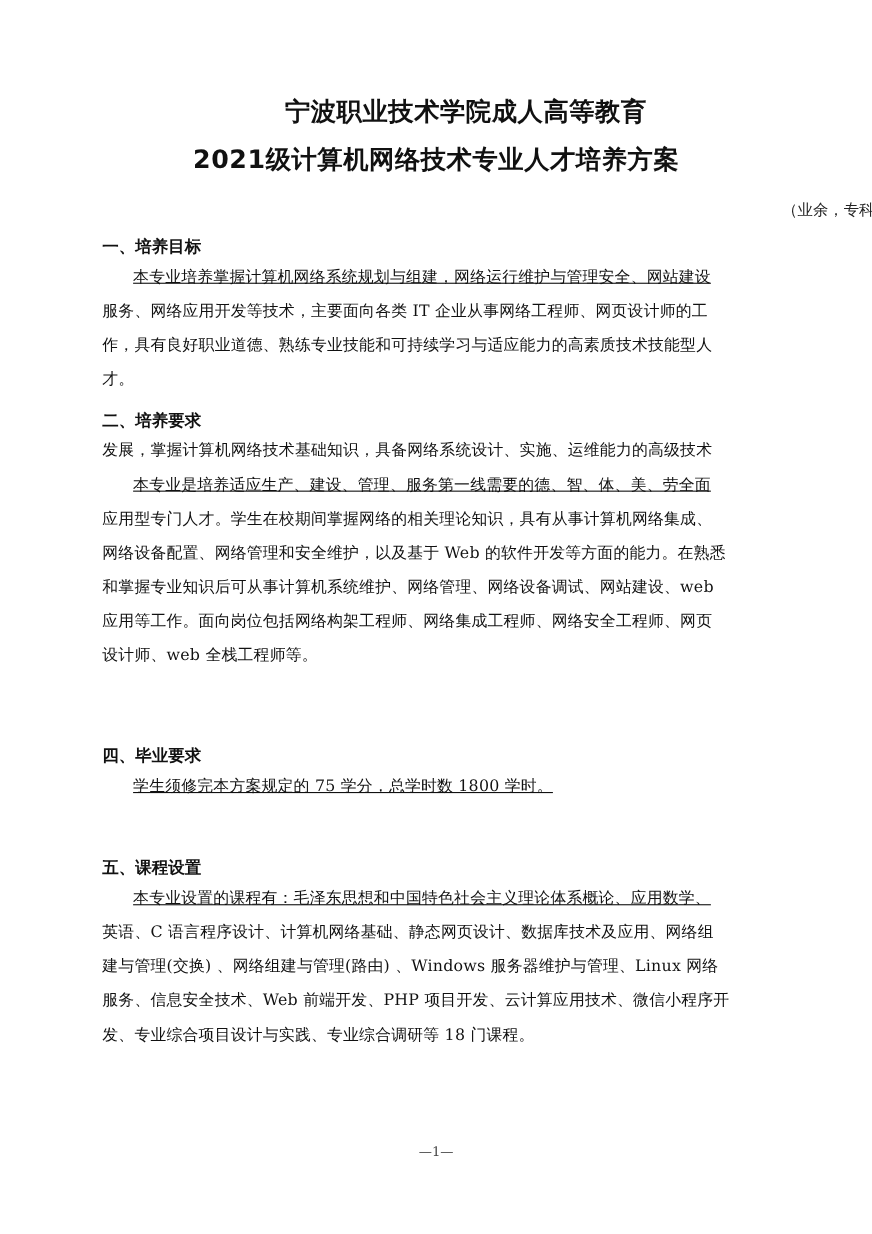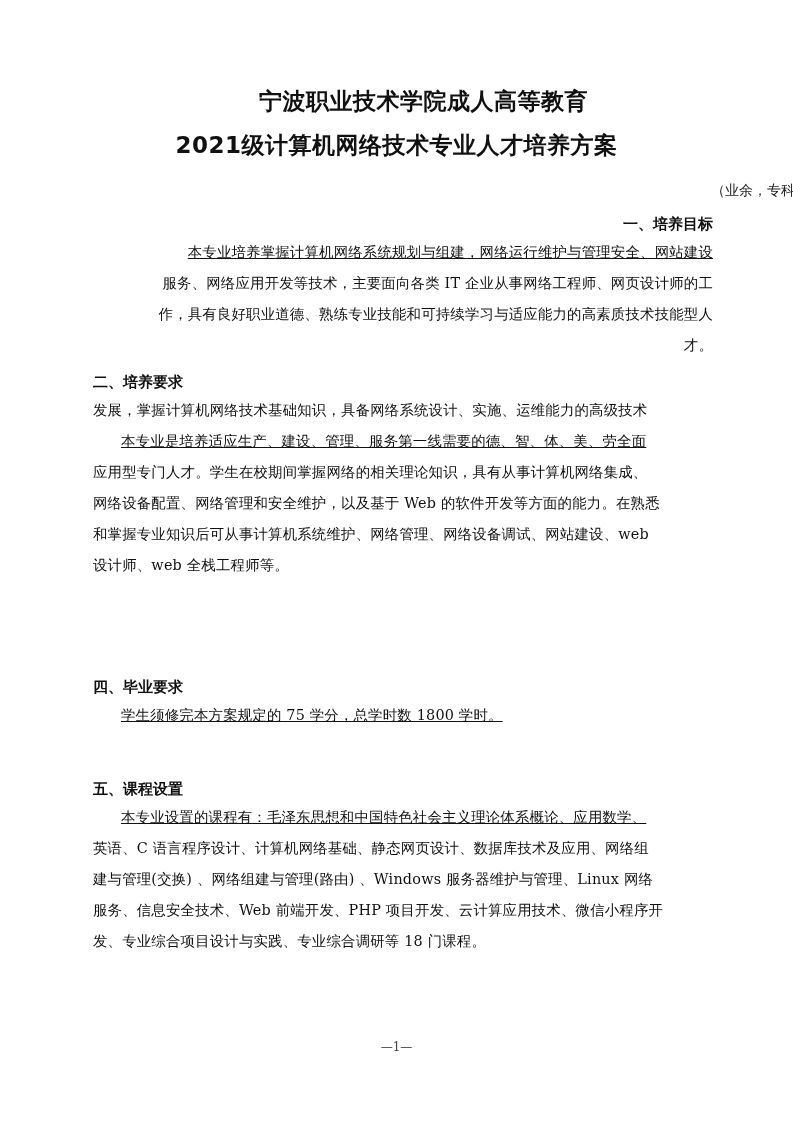--- a/index.html
+++ b/index.html
@@ -24,35 +24,36 @@
             font-size: 12px; color: #444; }
 </style>
 </head>
 <body>
 
 <div class="page">
   <div class="title1">宁波职业技术学院成人高等教育</div>
   <div class="title2">2021级计算机网络技术专业人才培养方案</div>
   <div class="subtitle">（业余，专科）</div>
 
-  <div class="section" style="top:211px;text-align:right;">
+  <div class="section" style="top:211px;">
     <div class="heading">一、培养目标</div>
     <div class="line indent">本专业培养掌握计算机网络系统规划与组建，网络运行维护与管理安全、网站建设</div>
     <div class="line">服务、网络应用开发等技术，主要面向各类 IT 企业从事网络工程师、网页设计师的工</div>
     <div class="line">作，具有良好职业道德、熟练专业技能和可持续学习与适应能力的高素质技术技能型人</div>
     <div class="line">才。</div>
   </div>
 
   <div class="section" style="top:369px;">
     <div class="heading">二、培养要求</div>
     <div class="line">发展，掌握计算机网络技术基础知识，具备网络系统设计、实施、运维能力的高级技术</div>
     <div class="line indent">本专业是培养适应生产、建设、管理、服务第一线需要的德、智、体、美、劳全面</div>
     <div class="line">应用型专门人才。学生在校期间掌握网络的相关理论知识，具有从事计算机网络集成、</div>
     <div class="line">网络设备配置、网络管理和安全维护，以及基于 Web 的软件开发等方面的能力。在熟悉</div>
     <div class="line">和掌握专业知识后可从事计算机系统维护、网络管理、网络设备调试、网站建设、web</div>
+    <div class="line">应用等工作。面向岗位包括网络构架工程师、网络集成工程师、网络安全工程师、网页</div>
     <div class="line">设计师、web 全栈工程师等。</div>
   </div>
 
 
   <div class="section" style="top:674px;">
     <div class="heading">四、毕业要求</div>
     <div class="line indent">学生须修完本方案规定的 75 学分，总学时数 1800 学时。</div>
   </div>
 
   <div class="section" style="top:740px;margin-top:36px;">

